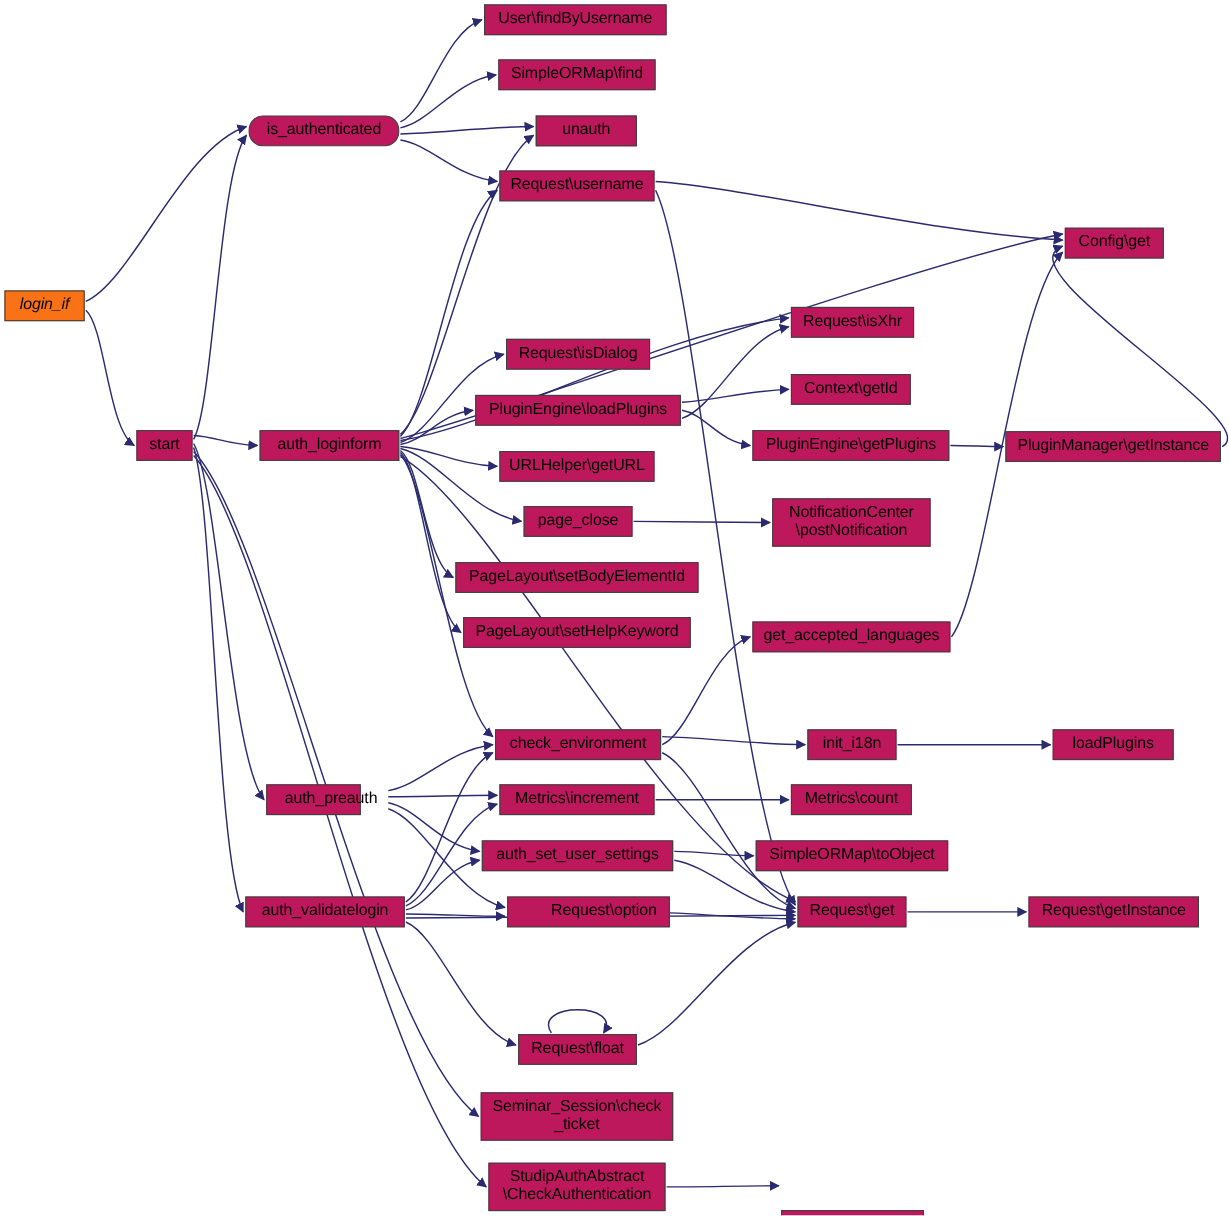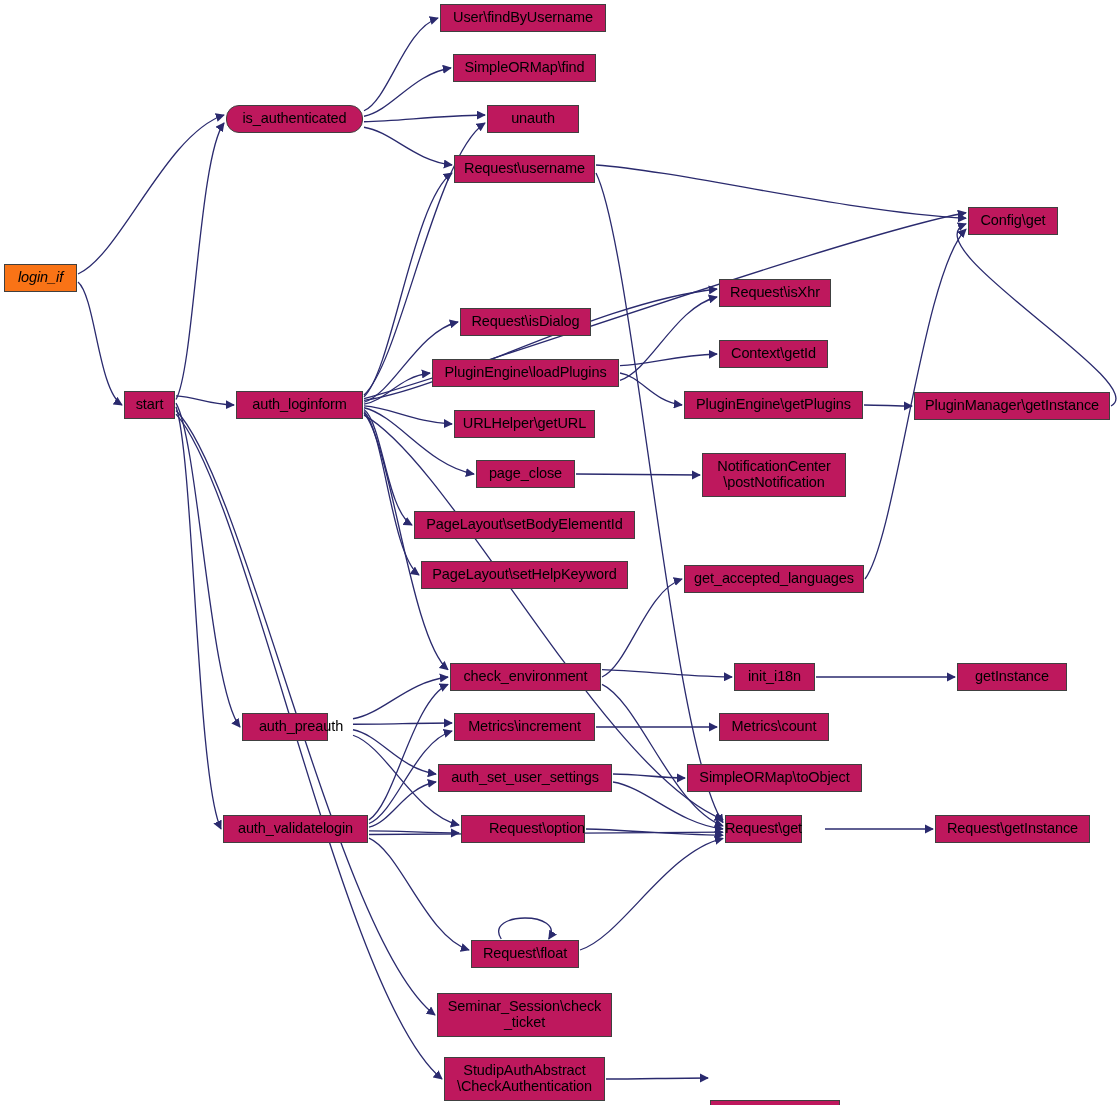--- a/index.html
+++ b/index.html
@@ -126,35 +126,35 @@
       <div class="node" style="left: 454px; top: 155px; width: 141px; height: 28px;">Request\username</div>
       <div class="node" style="left: 460px; top: 308px; width: 131px; height: 28px;">Request\isDialog</div>
       <div class="node" style="left: 432px; top: 359px; width: 187px; height: 28px;">PluginEngine\loadPlugins</div>
       <div class="node" style="left: 454px; top: 410px; width: 141px; height: 28px;">URLHelper\getURL</div>
       <div class="node" style="left: 476px; top: 460px; width: 99px; height: 28px;">page_close</div>
       <div class="node" style="left: 414px; top: 511px; width: 221px; height: 28px;">PageLayout\setBodyElementId</div>
       <div class="node" style="left: 421px; top: 561px; width: 207px; height: 28px;">PageLayout\setHelpKeyword</div>
       <div class="node" style="left: 450px; top: 663px; width: 151px; height: 28px;">check_environment</div>
       <div class="node" style="left: 454px; top: 713px; width: 141px; height: 28px;">Metrics\increment</div>
       <div class="node" style="left: 438px; top: 764px; width: 174px; height: 28px;">auth_set_user_settings</div>
-      <div class="node" style="left: 461px; top: 815px; width: 124px; height: 28px; padding-left: 28px;">Request\option</div>
+      <div class="node" style="left: 461px; top: 815px; width: 148px; height: 28px; padding-left: 28px;">Request\option</div>
       <div class="node" style="left: 471px; top: 940px; width: 108px; height: 28px;">Request\float</div>
       <div class="node" style="left: 437px; top: 993px; width: 175px; height: 44px;">Seminar_Session\check
 _ticket</div>
       <div class="node" style="left: 444px; top: 1057px; width: 161px; height: 44px;">StudipAuthAbstract
 \CheckAuthentication</div>
       <div class="node" style="left: 968px; top: 207px; width: 90px; height: 28px;">Config\get</div>
       <div class="node" style="left: 719px; top: 279px; width: 112px; height: 28px;">Request\isXhr</div>
       <div class="node" style="left: 719px; top: 340px; width: 109px; height: 28px;">Context\getId</div>
       <div class="node" style="left: 684px; top: 391px; width: 179px; height: 28px;">PluginEngine\getPlugins</div>
       <div class="node" style="left: 702px; top: 453px; width: 144px; height: 44px;">NotificationCenter
 \postNotification</div>
       <div class="node" style="left: 684px; top: 565px; width: 180px; height: 28px;">get_accepted_languages</div>
       <div class="node" style="left: 734px; top: 663px; width: 81px; height: 28px;">init_i18n</div>
       <div class="node" style="left: 719px; top: 713px; width: 110px; height: 28px;">Metrics\count</div>
       <div class="node" style="left: 687px; top: 764px; width: 175px; height: 28px;">SimpleORMap\toObject</div>
-      <div class="node" style="left: 725px; top: 815px; width: 77px; height: 28px;">Request\get</div>
+      <div class="node" style="left: 725px; top: 815px; width: 99px; height: 28px;">Request\get</div>
       <div class="node" style="left: 710px; top: 1064px; width: 130px; height: 28px; margin-top: 36px;">ObjectConfig\get</div>
       <div class="node" style="left: 914px; top: 392px; width: 196px; height: 28px;">PluginManager\getInstance</div>
-      <div class="node" style="left: 957px; top: 663px; width: 110px; height: 28px;">getInstance</div>
+      <div class="node" style="left: 957px; top: 663px; width: 110px; height: 28px;">loadPlugins</div>
       <div class="node" style="left: 935px; top: 815px; width: 155px; height: 28px;">Request\getInstance</div>
     </div>
 </div>
 
 </body></html>

